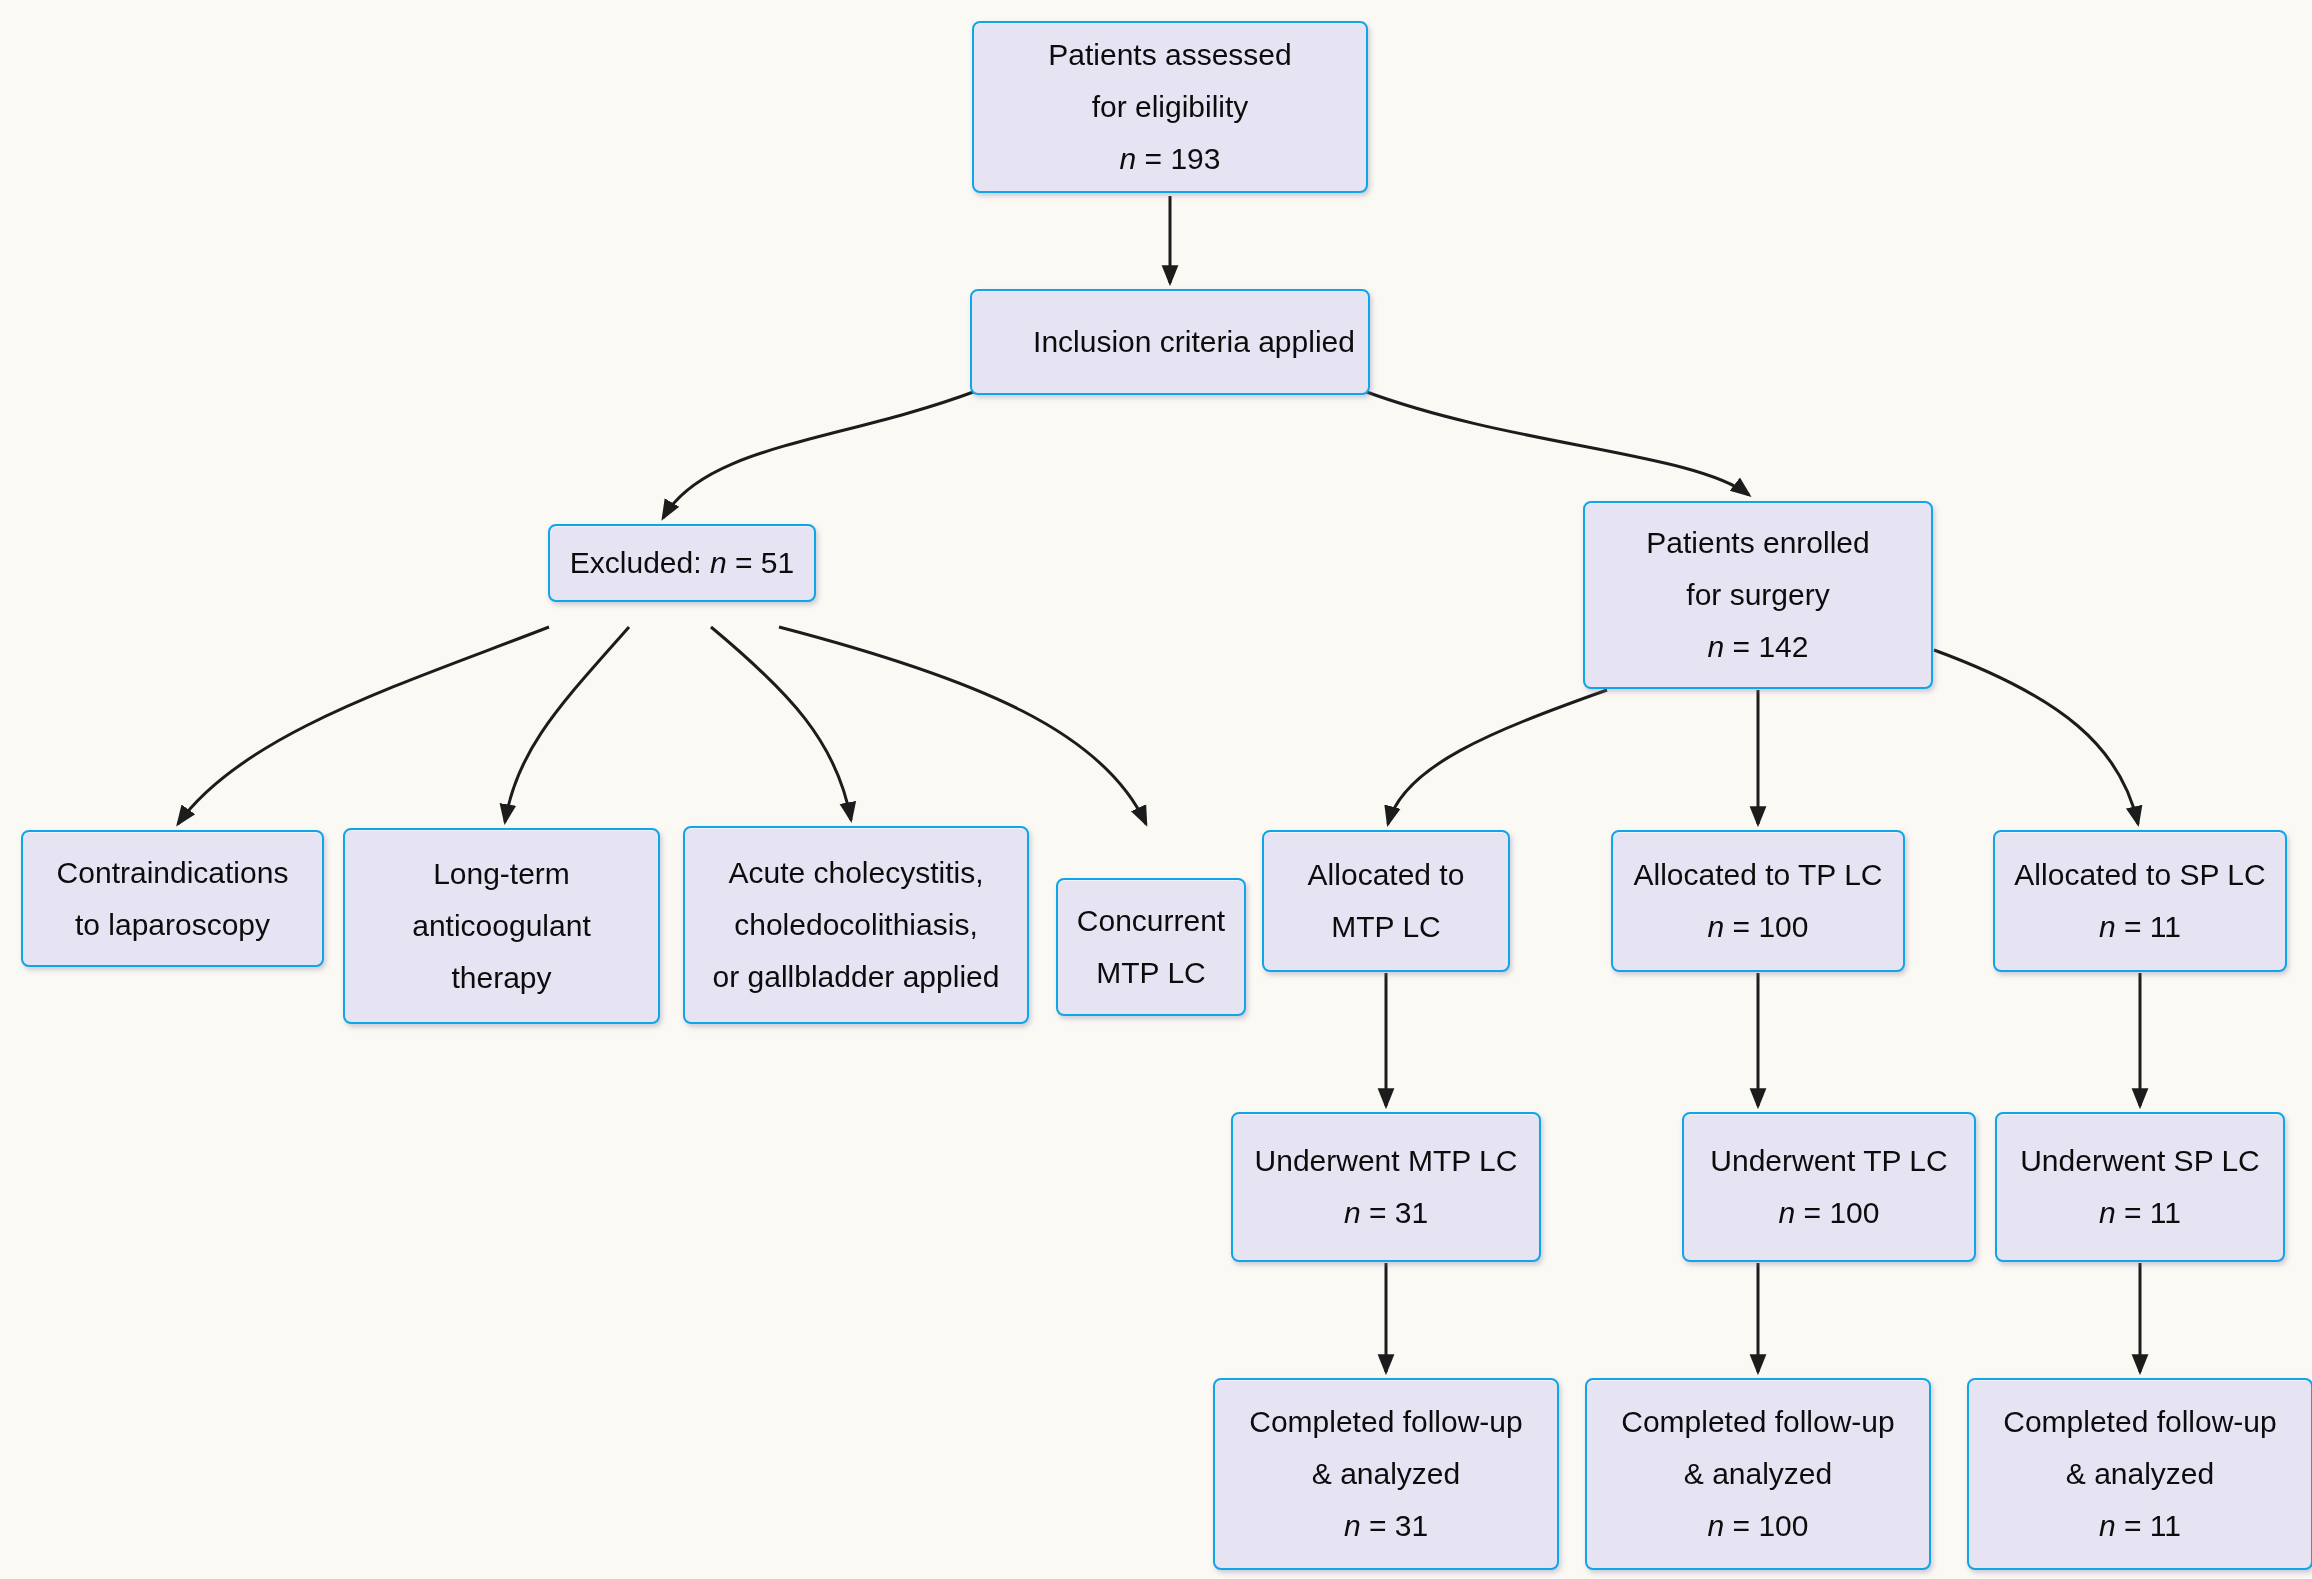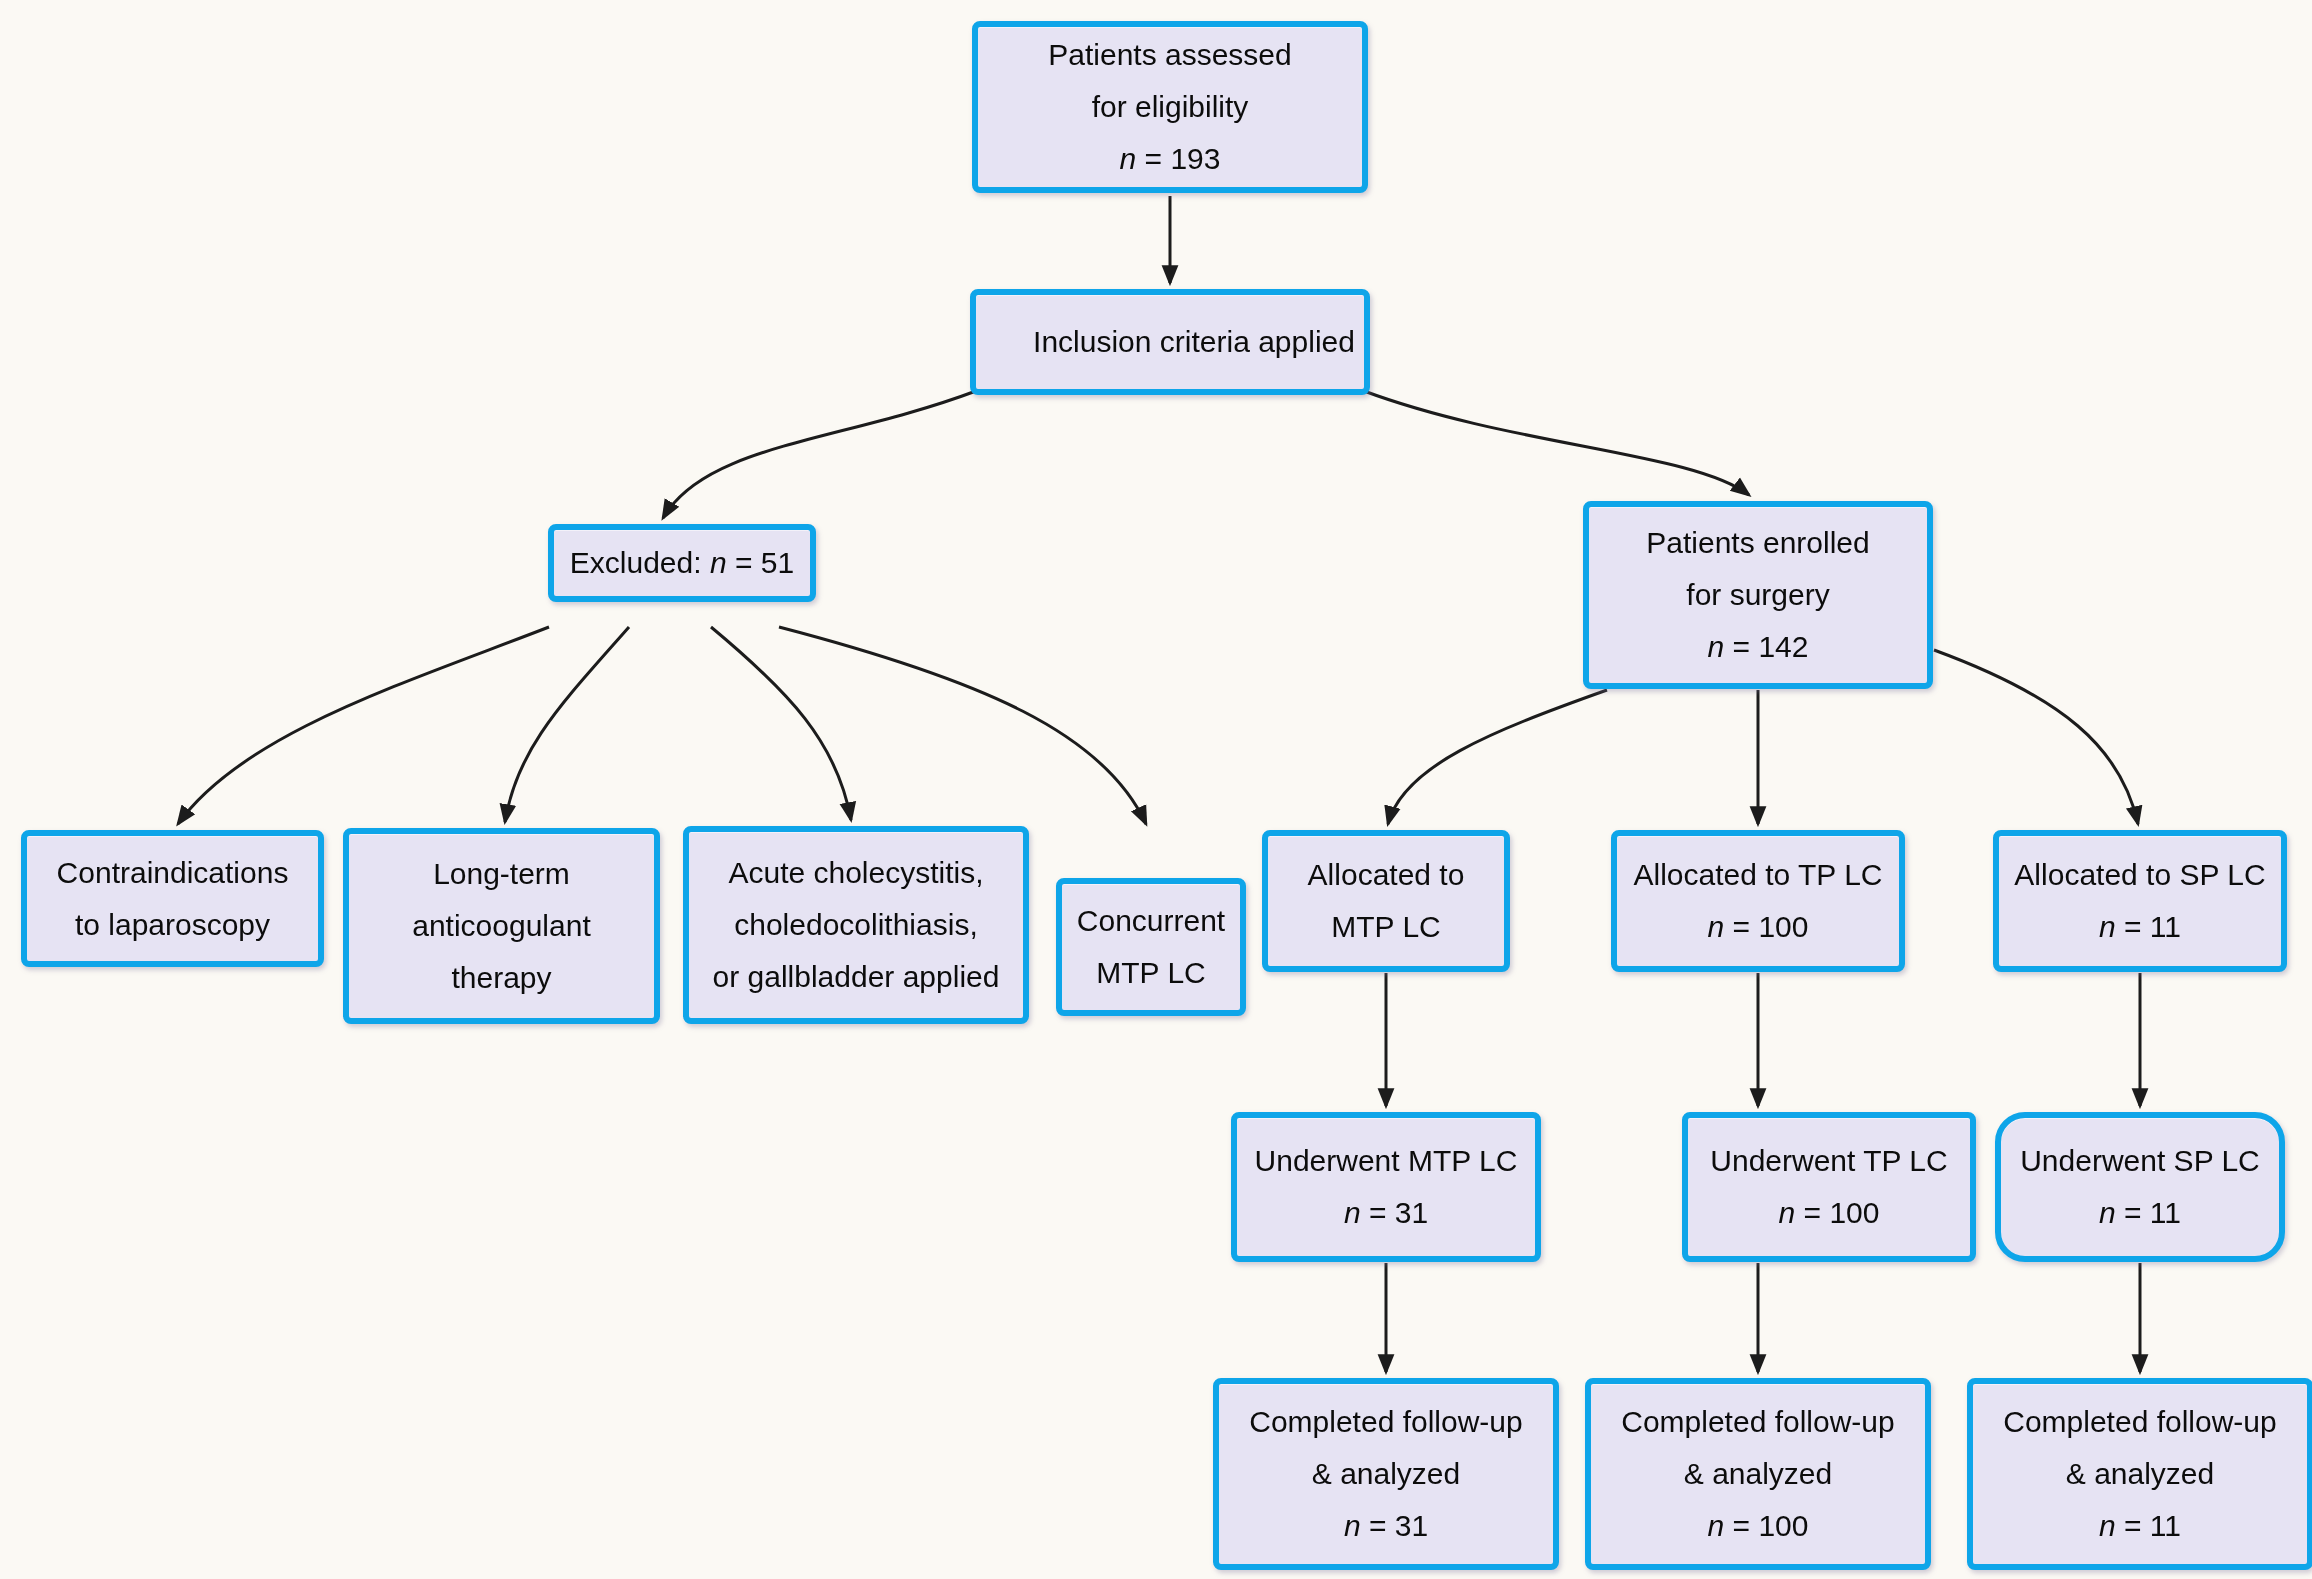--- a/index.html
+++ b/index.html
@@ -21,21 +21,21 @@
     position: absolute;
     left: 0; top: 0;
     width: 2312px;
     height: 1579px;
     pointer-events: none;
   }
   .node {
     position: absolute;
     box-sizing: border-box;
     background: #e6e3f3;
-    border: 6px solid #0ea5e9;
+    border: 2px solid #0ea5e9;
     border-radius: 8px;
     box-shadow: 2px 3px 5px rgba(125,118,155,0.35), inset 0 1px 0 rgba(255,255,255,0.5);
     display: flex;
     flex-direction: column;
     justify-content: center;
     align-items: center;
     text-align: center;
   }
   .box-line {
     font-size: 30px;
@@ -50,21 +50,21 @@
   #n-enrolled       { left: 1583px; top: 501px;  width: 350px; height: 188px; }
   #n-contra         { left: 21px;   top: 830px;  width: 303px; height: 137px; }
   #n-anticoag       { left: 343px;  top: 828px;  width: 317px; height: 196px; }
   #n-acute          { left: 683px;  top: 826px;  width: 346px; height: 198px; }
   #n-concurrent     { left: 1056px; top: 878px;  width: 190px; height: 138px; }
   #n-alloc-mtp      { left: 1262px; top: 830px;  width: 248px; height: 142px; }
   #n-alloc-tp       { left: 1611px; top: 830px;  width: 294px; height: 142px; }
   #n-alloc-sp       { left: 1993px; top: 830px;  width: 294px; height: 142px; }
   #n-underwent-mtp  { left: 1231px; top: 1112px; width: 310px; height: 150px; }
   #n-underwent-tp   { left: 1682px; top: 1112px; width: 294px; height: 150px; }
-  #n-underwent-sp   { left: 1995px; top: 1112px; width: 290px; height: 150px; border-radius: 30px; }
+  #n-underwent-sp   { left: 1995px; top: 1112px; width: 290px; height: 150px; }
   #n-completed-mtp  { left: 1213px; top: 1378px; width: 346px; height: 192px; }
   #n-completed-tp   { left: 1585px; top: 1378px; width: 346px; height: 192px; }
   #n-completed-sp   { left: 1967px; top: 1378px; width: 346px; height: 192px; }
 
   #connectors path.flow {
     fill: none;
     stroke: #1c1c1c;
     stroke-width: 3;
   }
 </style>

